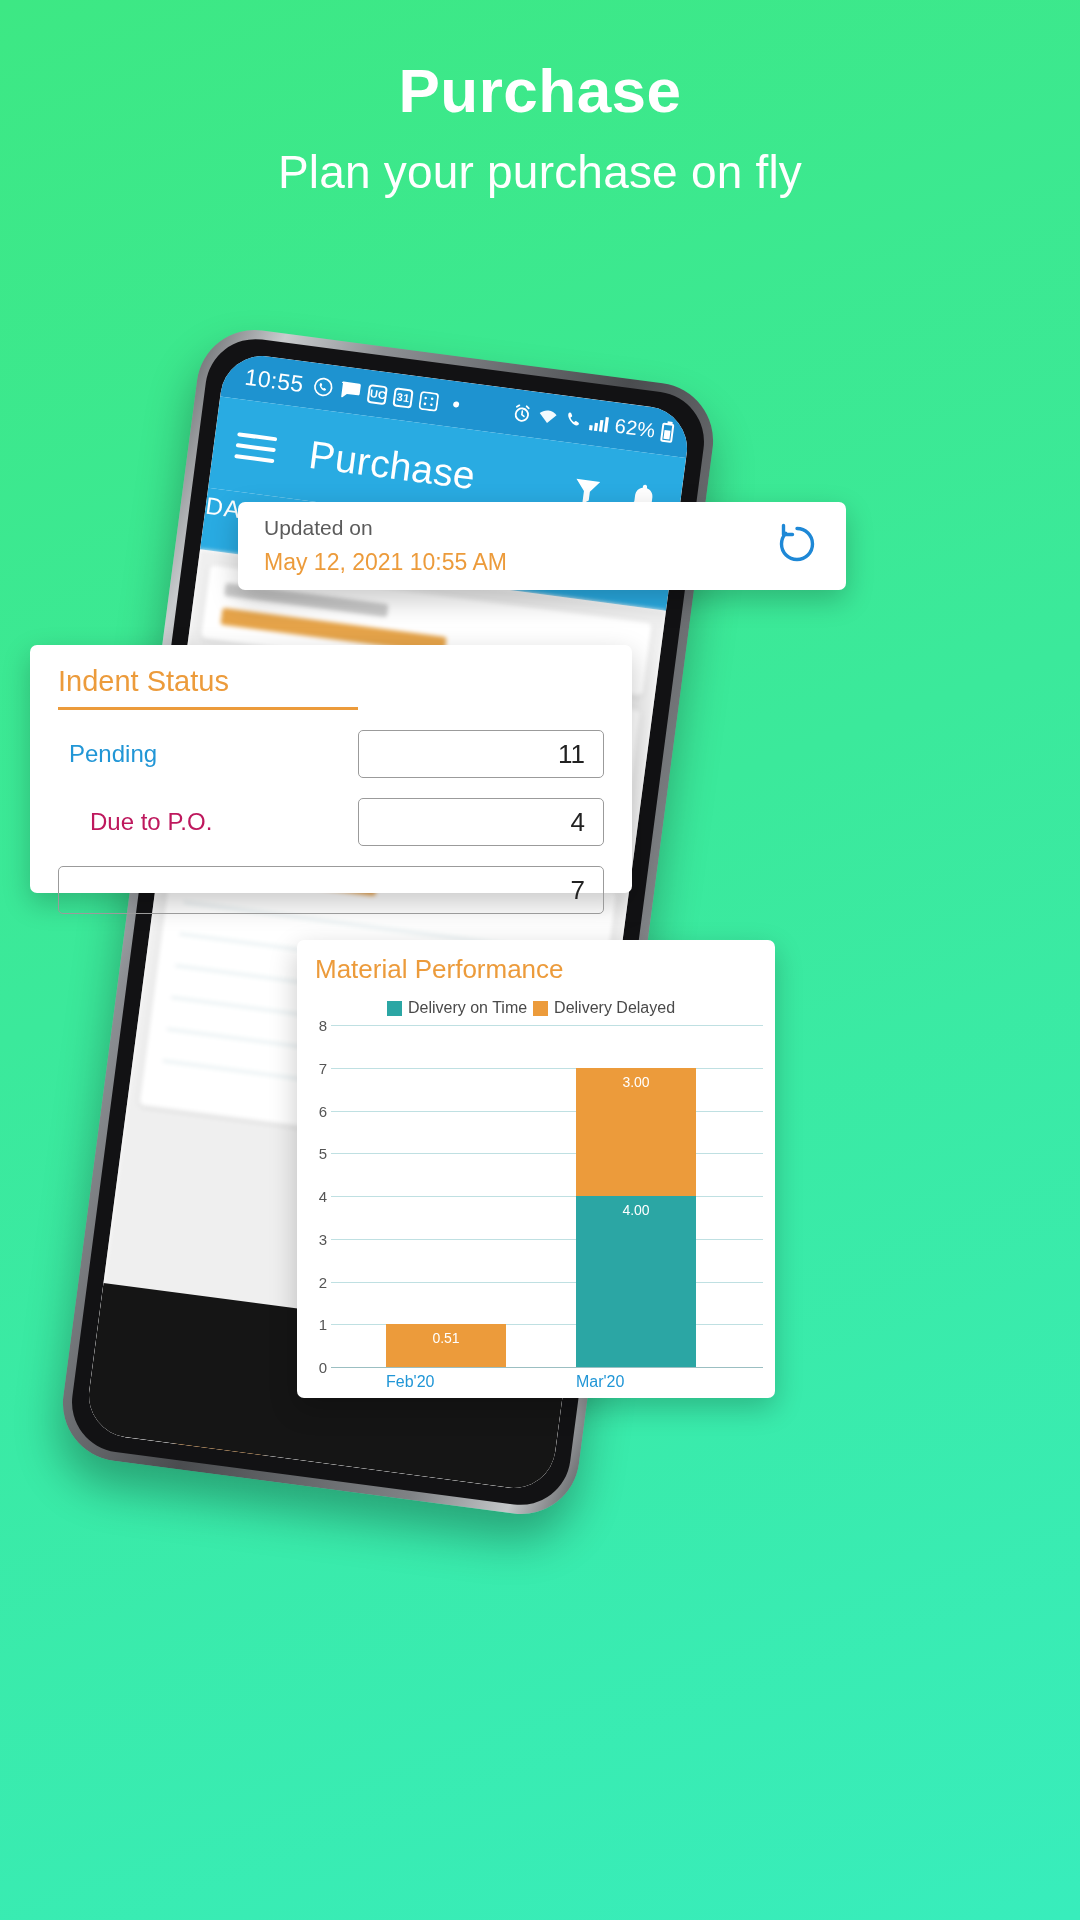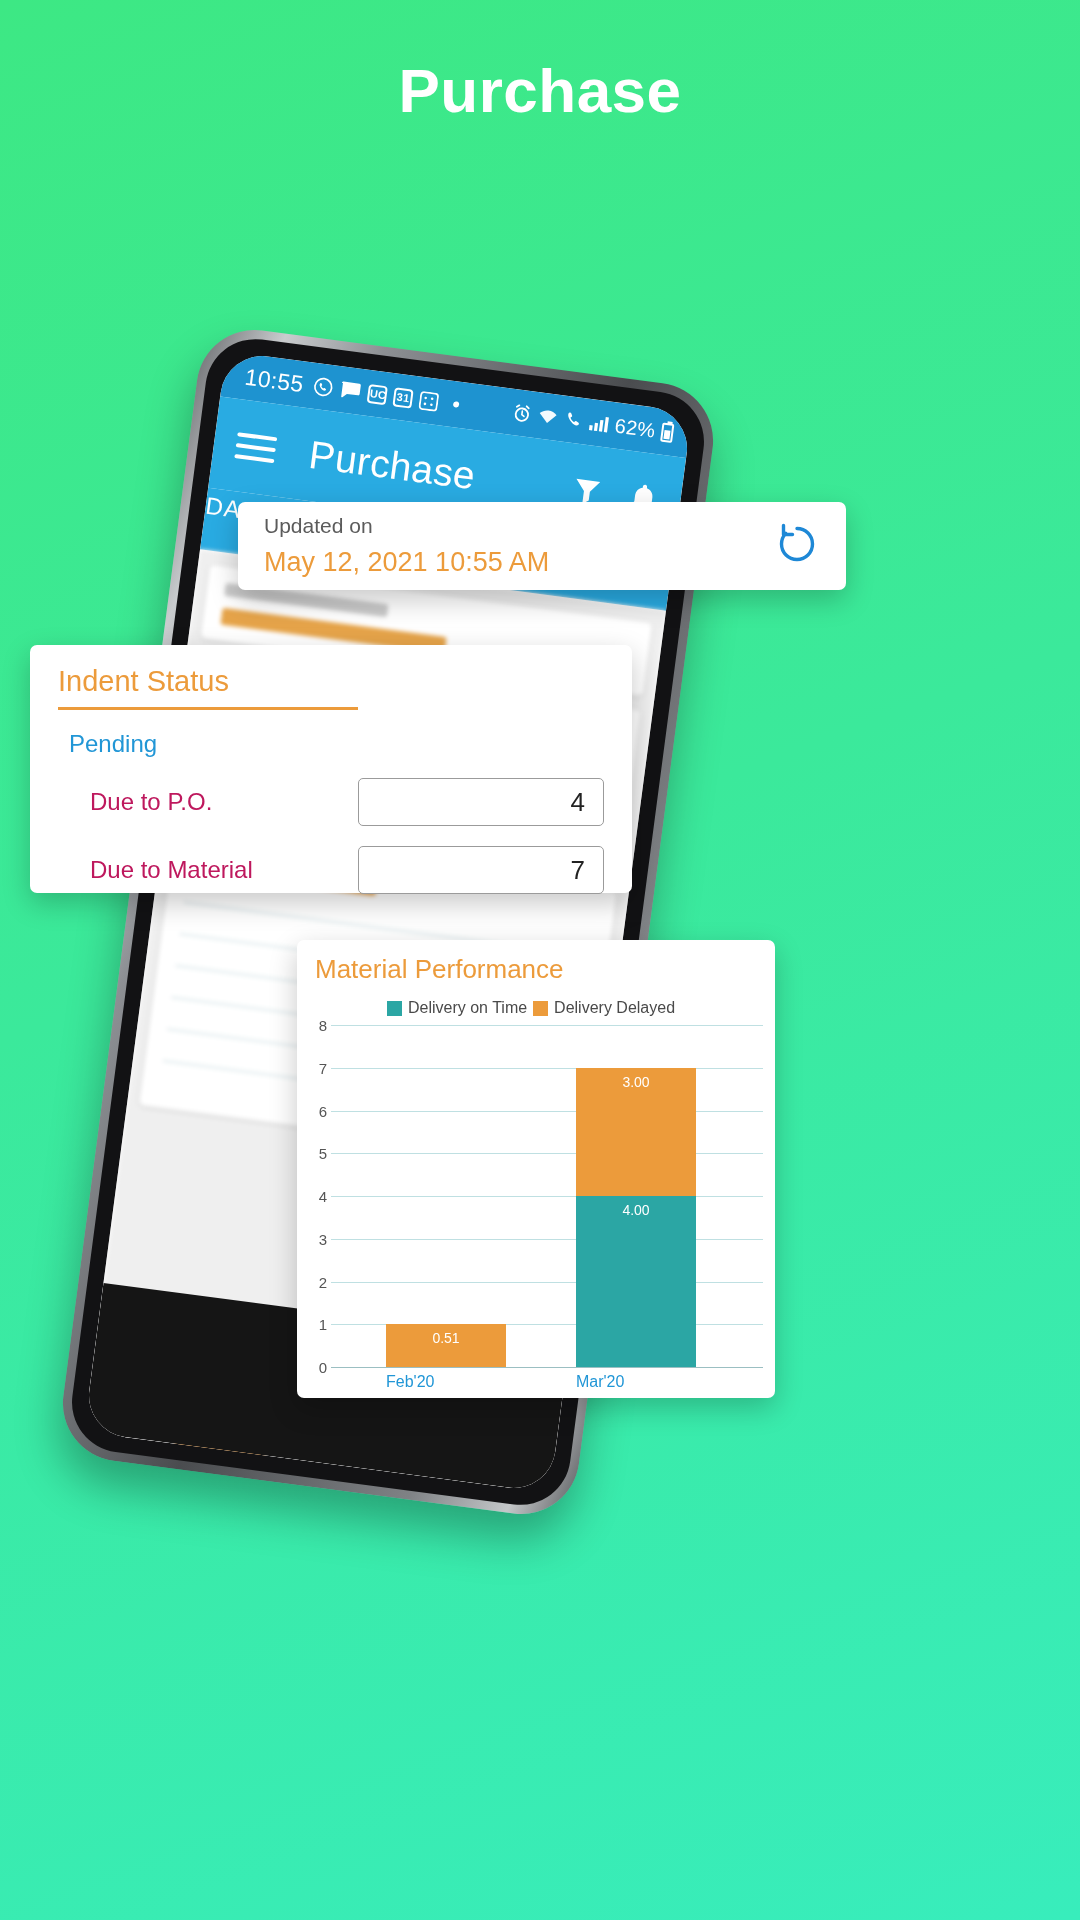--- a/index.html
+++ b/index.html
@@ -114,21 +114,21 @@
     box-shadow:0 10px 28px rgba(0,0,0,0.22);
   }
 
   
   #updated-card {
     left:238px; top:502px; width:608px; height:88px;
     display:flex; align-items:center; padding:0 26px;
   }
   #updated-texts { display:flex; flex-direction:column; gap:9px; }
   #updated-label { font-size:21px; color:#5b5b5b; }
-  #updated-value { font-size:27px; color:#EC9B3B; }
+  #updated-value { font-size:23px; color:#EC9B3B; }
   #refresh-icon { margin-left:auto; }
 
   
   #indent-card { left:30px; top:645px; width:602px; height:248px; padding:20px 28px 0 28px; }
   #indent-title { font-size:29px; color:#EC9B3B; padding-bottom:9px; display:inline-block; }
   #indent-underline { height:3px; background:#EC9B3B; width:300px; margin-bottom:10px; }
   .indent-row { display:flex; align-items:center; margin-top:20px; }
   .indent-label { font-size:24px; color:#be185d; width:300px; }
   .indent-label.highlight { color:#2196D6; padding-left:11px; }
   .indent-label.plain { padding-left:32px; }
@@ -167,20 +167,21 @@
   .xlabel {
     position:absolute; font-size:16px; color:#2196D6; text-align:left; width:120px;
   }
   .axis-line { position:absolute; left:34px; right:12px; top:342px; height:1px; background:#9bbfc2; }
 </style>
 </head>
 <body>
 
 <div id="header">
   <div id="app-title">Purchase</div>
+  <div id="app-subtitle">Plan your purchase on fly</div>
 </div>
 
 <div id="phone-wrap">
   <div id="phone-frame">
     <div id="phone-bezel">
       <div id="phone-screen">
 
         <div id="status-bar">
           <div id="status-left">
             <span id="status-clock">10:55</span>
@@ -311,27 +312,27 @@
     </svg>
   </div>
 </div>
 
 <div id="indent-card" class="float-card">
   <div id="indent-title">Indent Status</div>
   <div id="indent-underline"></div>
 
   <div class="indent-row">
     <div class="indent-label highlight">Pending</div>
+    <div class="indent-box">11</div>
   </div>
   <div class="indent-row">
     <div class="indent-label plain">Due to P.O.</div>
     <div class="indent-box">4</div>
   </div>
   <div class="indent-row">
-    <div class="indent-label plain">Due to Material</div>
     <div class="indent-box">7</div>
   </div>
 </div>
 
 <div id="chart-card" class="float-card">
   <div id="chart-title">Material Performance</div>
 
   <div id="chart-legend">
     <span class="legend-item">
       <span class="legend-swatch" style="background: rgb(43, 166, 164);"></span>

